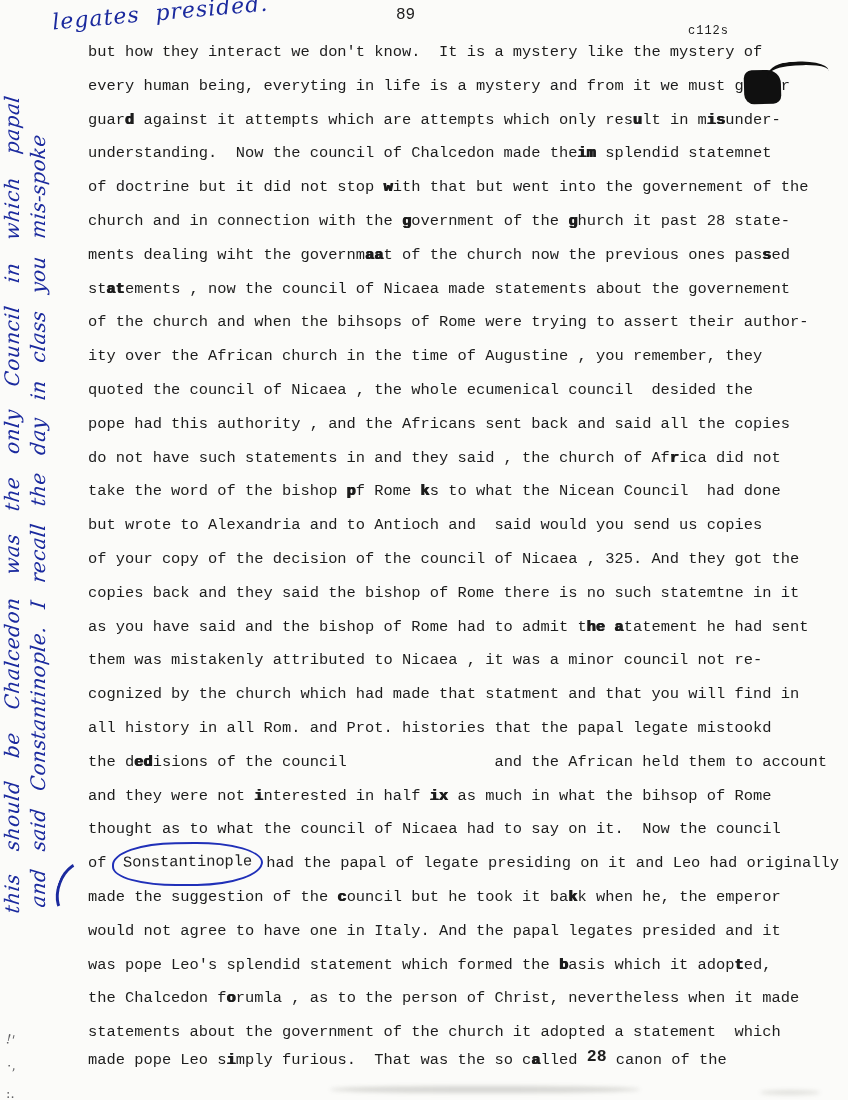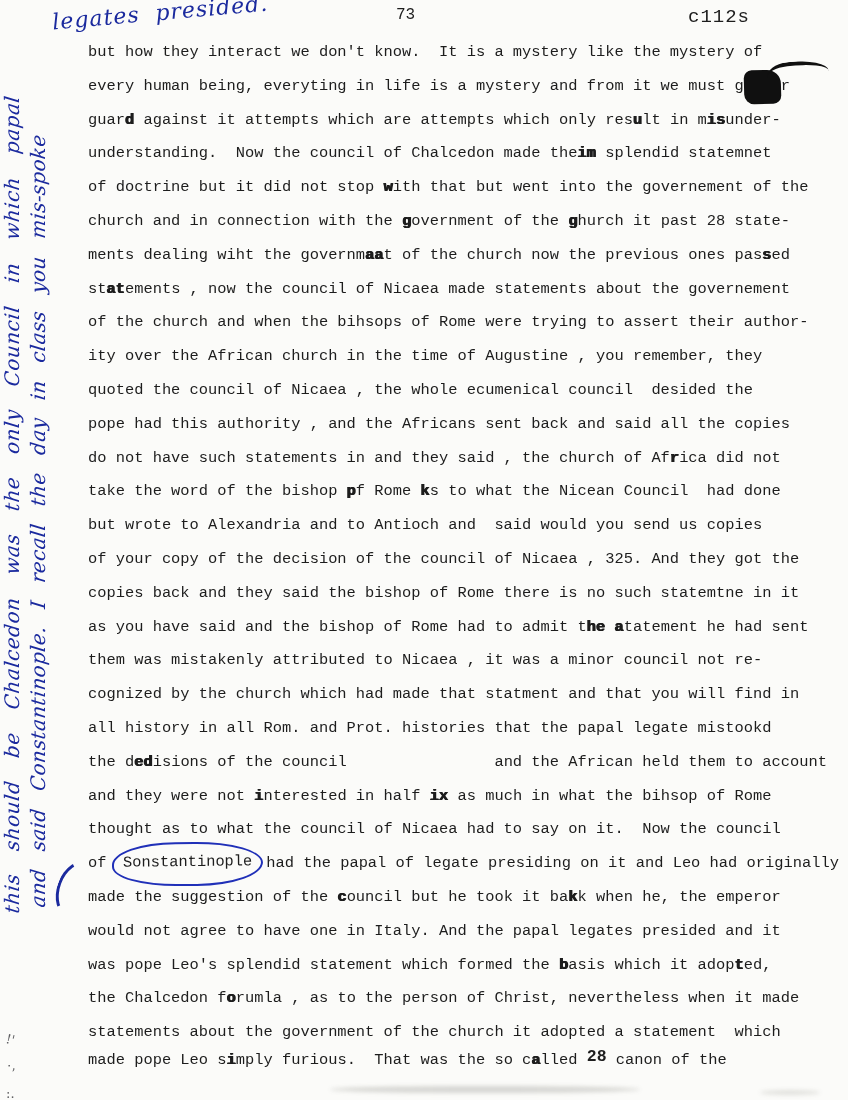--- a/index.html
+++ b/index.html
@@ -12,21 +12,21 @@
   .page{
     position:relative;
     width:848px;height:1100px;
     background:var(--paper);
     overflow:hidden;
     font-family:"Liberation Mono","DejaVu Sans Mono",monospace;
     color:var(--type);
   }
   
   .page-number{position:absolute;left:396px;top:6px;font-size:16px;}
-  .doc-code{position:absolute;left:688px;top:6px;font-size:19px;letter-spacing:1px;}
+  .doc-code{position:absolute;left:688px;top:24px;font-size:12px;letter-spacing:1px;}
 
   
   .typed{
     position:absolute;left:88px;top:36px;width:760px;
     font-size:15.4px;white-space:pre;
   }
   .tline{line-height:33.8px;height:33.8px;}
   .tline.tight{margin-top:-7px;}
   .ov{font-weight:bold;text-shadow:0.6px 0 currentColor, -0.4px 0 currentColor;}
   .hi{position:relative;top:-2.5px;font-size:16.5px;font-weight:bold;}
@@ -92,21 +92,21 @@
   .mark{position:absolute;color:rgba(40,40,45,0.75);font-size:13px;font-family:"DejaVu Serif",serif;}
   .mark-a{left:6px;top:1032px;transform:rotate(14deg);}
   .mark-b{left:7px;top:1058px;transform:rotate(-8deg);}
   .mark-c{left:6px;top:1086px;}
 </style>
 </head>
 <body>
 
 <div class="page">
 
-  <span class="page-number">73</span>
+  <span class="page-number">89</span>
   <span class="doc-code">c112s</span>
 
   <div class="hand top-note">legates presided.</div>
 
   <div class="hand margin-note margin-outer">this should be Chalcedon was the only Council in which papal</div>
   <div class="hand margin-note margin-inner">and said Constantinople. I recall the day in class you mis-spoke</div>
 
   <div class="connector"></div>
 
   <div class="typed"><div class="tline"><span>but how they interact we don't know.  It is a mystery like the mystery of</span></div><div class="tline"><span>every human being, everyting in life is a mystery and from it we must g</span><span class="blackout">athe</span><span>r</span></div><div class="tline"><span>guar</span><span class="ov">d</span><span> against it attempts which are attempts which only res</span><span class="ov">u</span><span>lt in m</span><span class="ov">is</span><span>under-</span></div><div class="tline"><span>understanding.  Now the council of Chalcedon made the</span><span class="ov">im</span><span> splendid statemnet</span></div><div class="tline"><span>of doctrine but it did not stop </span><span class="ov">w</span><span>ith that but went into the governement of the</span></div><div class="tline"><span>church and in connection with the </span><span class="ov">g</span><span>overnment of the </span><span class="ov">g</span><span>hurch it past 28 state-</span></div><div class="tline"><span>ments dealing wiht the governm</span><span class="ov">aa</span><span>t of the church now the previous ones pas</span><span class="ov">s</span><span>ed</span></div><div class="tline"><span>st</span><span class="ov">at</span><span>ements , now the council of Nicaea made statements about the governement</span></div><div class="tline"><span>of the church and when the bihsops of Rome were trying to assert their author-</span></div><div class="tline"><span>ity over the African church in the time of Augustine , you remember, they</span></div><div class="tline"><span>quoted the council of Nicaea , the whole ecumenical council  desided the</span></div><div class="tline"><span>pope had this authority , and the Africans sent back and said all the copies</span></div><div class="tline"><span>do not have such statements in and they said , the church of Af</span><span class="ov">r</span><span>ica did not</span></div><div class="tline"><span>take the word of the bishop </span><span class="ov">p</span><span>f Rome </span><span class="ov">k</span><span>s to what the Nicean Council  had done</span></div><div class="tline"><span>but wrote to Alexandria and to Antioch and  said would you send us copies</span></div><div class="tline"><span>of your copy of the decision of the council of Nicaea , 325. And they got the</span></div><div class="tline"><span>copies back and they said the bishop of Rome there is no such statemtne in it</span></div><div class="tline"><span>as you have said and the bishop of Rome had to admit t</span><span class="ov">he</span><span> </span><span class="ov">a</span><span>tatement he had sent</span></div><div class="tline"><span>them was mistakenly attributed to Nicaea , it was a minor council not re-</span></div><div class="tline"><span>cognized by the church which had made that statment and that you will find in</span></div><div class="tline"><span>all history in all Rom. and Prot. histories that the papal legate mistookd</span></div><div class="tline"><span>the d</span><span class="ov">ed</span><span>isions of the council                and the African held them to account</span></div><div class="tline"><span>and they were not </span><span class="ov">i</span><span>nterested in half </span><span class="ov">ix</span><span> as much in what the bihsop of Rome</span></div><div class="tline"><span>thought as to what the council of Nicaea had to say on it.  Now the council</span></div><div class="tline"><span>of </span><span class="circled">Sonstantinople</span><span> had the papal of legate presiding on it and Leo had originally</span></div><div class="tline"><span>made the suggestion of the </span><span class="ov">c</span><span>ouncil but he took it ba</span><span class="ov">k</span><span>k when he, the emperor</span></div><div class="tline"><span>would not agree to have one in Italy. And the papal legates presided and it</span></div><div class="tline"><span>was pope Leo's splendid statement which formed the </span><span class="ov">b</span><span>asis which it adop</span><span class="ov">t</span><span>ed,</span></div><div class="tline"><span>the Chalcedon f</span><span class="ov">o</span><span>rumla , as to the person of Christ, nevertheless when it made</span></div><div class="tline"><span>statements about the government of the church it adopted a statement  which</span></div><div class="tline tight"><span>made pope Leo s</span><span class="ov">i</span><span>mply furious.  That was the so c</span><span class="ov">a</span><span>lled </span><span class="hi">28</span><span> canon of the</span></div></div>

